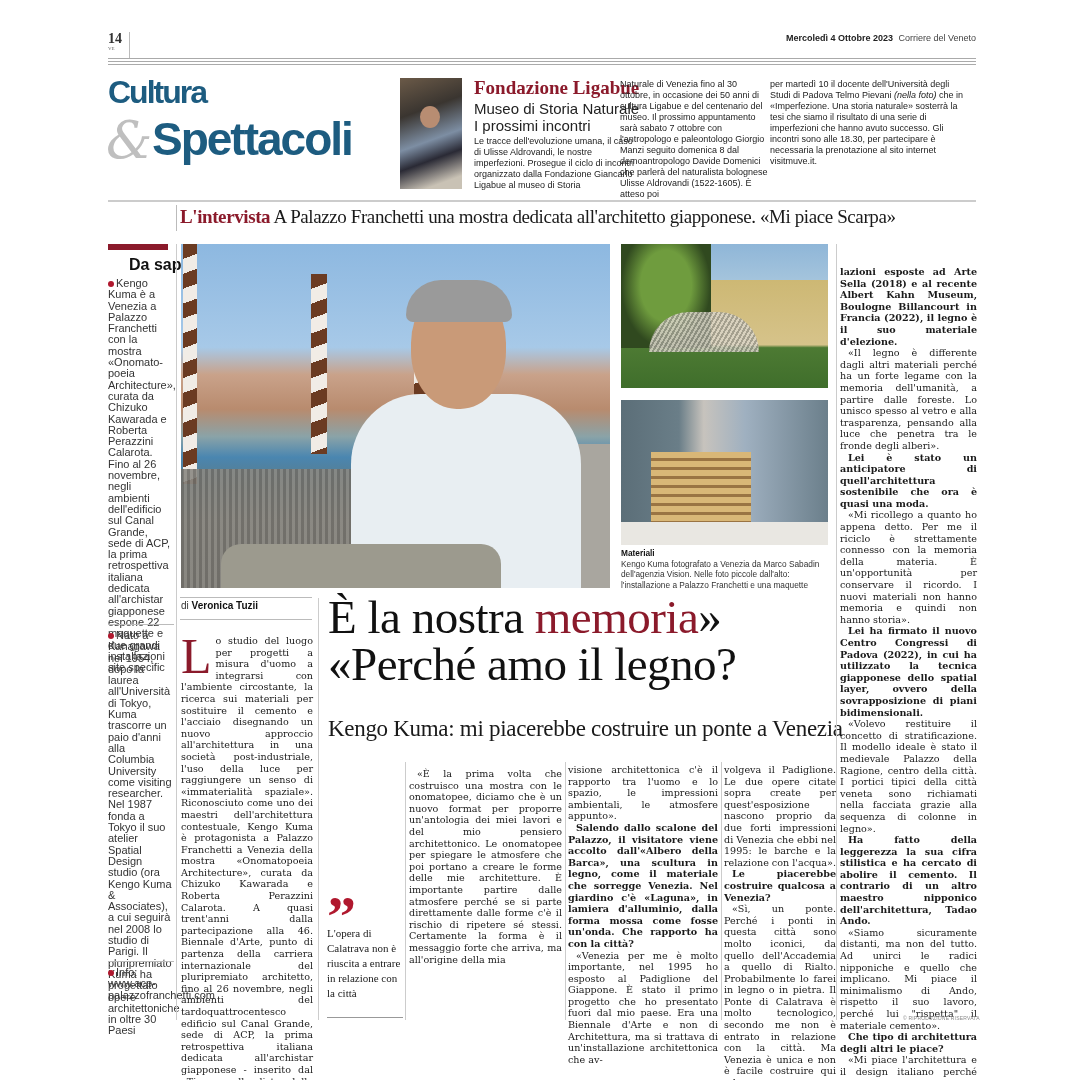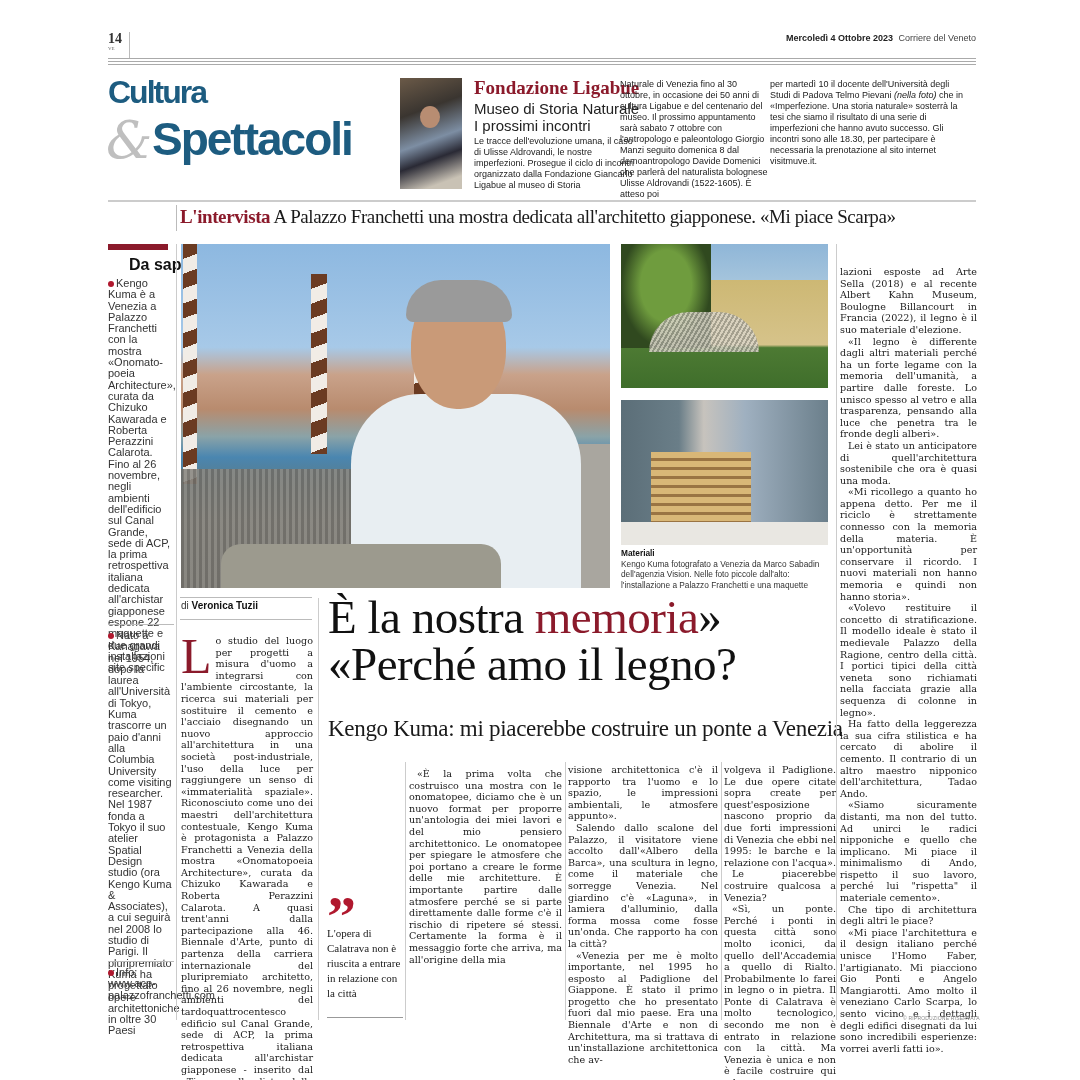--- a/index.html
+++ b/index.html
@@ -78,21 +78,21 @@
   .headline-vrule { left: 318px; top: 598px; width: 1px; height: 422px; background: #ccc; }
 
   
   .headline { left: 328px; top: 594px; font-family: "Liberation Serif", serif; font-size: 47px; line-height: 47px; color: #111; letter-spacing: -0.5px; white-space: nowrap; }
   .headline .hl-red { color: #8b1a2b; }
   .subhead { left: 328px; top: 716px; font-family: "Liberation Serif", serif; font-size: 23px; color: #1a1a1a; white-space: nowrap; letter-spacing: -0.3px; }
 
   
   .col { font-family: "DejaVu Serif", serif; font-size: 9.6px; line-height: 11.6px; color: #1a1a1a; text-align: justify; hyphens: auto; }
   .col p { text-indent: 8px; }
-  .col p.q { font-weight: normal; }
+  .col p.q { font-weight: bold; }
   .col-1 { left: 181px; top: 635px; width: 132px; }
   .dropcap { float: left; font-family: "Liberation Serif", serif; color: #8b1a2b; font-size: 50px; line-height: 38px; margin: 2px 4px 0 0; }
   .col-1 p:first-of-type { text-indent: 0; }
   .col-2 { left: 409px; top: 768px; width: 153px; }
   .col-3 { left: 568px; top: 764px; width: 150px; }
   .col-4 { left: 724px; top: 764px; width: 112px; }
   .col-5 { left: 840px; top: 266px; width: 137px; }
   .col-vrule { width: 1px; background: #ccc; }
 
   .pull-mark { left: 327px; top: 888px; font-family: "Liberation Serif", serif; font-weight: bold; font-size: 58px; color: #b0182e; line-height: 1; }
@@ -206,20 +206,21 @@
   <p>«Sì, un ponte. Perché i ponti in questa città sono molto iconici, da quello dell'Accademia a quello di Rialto. Probabilmente lo farei in legno o in pietra. Il Ponte di Calatrava è molto tecnologico, secondo me non è entrato in relazione con la città. Ma Venezia è unica e non è facile costruire qui adesso».</p>
 
 </div>
 <div class="abs col-vrule" style="left:836px;top:244px;height:776px;"></div>
 
 <div class="abs col col-5">
   <p class="q" style="text-indent:0">lazioni esposte ad Arte Sella (2018) e al recente Albert Kahn Museum, Boulogne Billancourt in Francia (2022), il legno è il suo materiale d'elezione.</p>
   <p>«Il legno è differente dagli altri materiali perché ha un forte legame con la memoria dell'umanità, a partire dalle foreste. Lo unisco spesso al vetro e alla trasparenza, pensando alla luce che penetra tra le fronde degli alberi».</p>
   <p class="q">Lei è stato un anticipatore di quell'architettura sostenibile che ora è quasi una moda.</p>
   <p>«Mi ricollego a quanto ho appena detto. Per me il riciclo è strettamente connesso con la memoria della materia. È un'opportunità per conservare il ricordo. I nuovi materiali non hanno memoria e quindi non hanno storia».</p>
+  <p class="q">Lei ha firmato il nuovo Centro Congressi di Padova (2022), in cui ha utilizzato la tecnica giapponese dello spatial layer, ovvero della sovrapposizione di piani bidimensionali.</p>
   <p>«Volevo restituire il concetto di stratificazione. Il modello ideale è stato il medievale Palazzo della Ragione, centro della città. I portici tipici della città veneta sono richiamati nella facciata grazie alla sequenza di colonne in legno».</p>
   <p class="q">Ha fatto della leggerezza la sua cifra stilistica e ha cercato di abolire il cemento. Il contrario di un altro maestro nipponico dell'architettura, Tadao Ando.</p>
   <p>«Siamo sicuramente distanti, ma non del tutto. Ad unirci le radici nipponiche e quello che implicano. Mi piace il minimalismo di Ando, rispetto il suo lavoro, perché lui "rispetta" il materiale cemento».</p>
   <p class="q">Che tipo di architettura degli altri le piace?</p>
   <p>«Mi piace l'architettura e il design italiano perché unisce l'Homo Faber, l'artigianato. Mi piacciono Gio Ponti e Angelo Mangiarotti. Amo molto il veneziano Carlo Scarpa, lo sento vicino e i dettagli degli edifici disegnati da lui sono incredibili esperienze: vorrei averli fatti io».</p>
 </div>
 
 <div class="abs copyright">© RIPRODUZIONE RISERVATA</div>
 
 </body></html>

